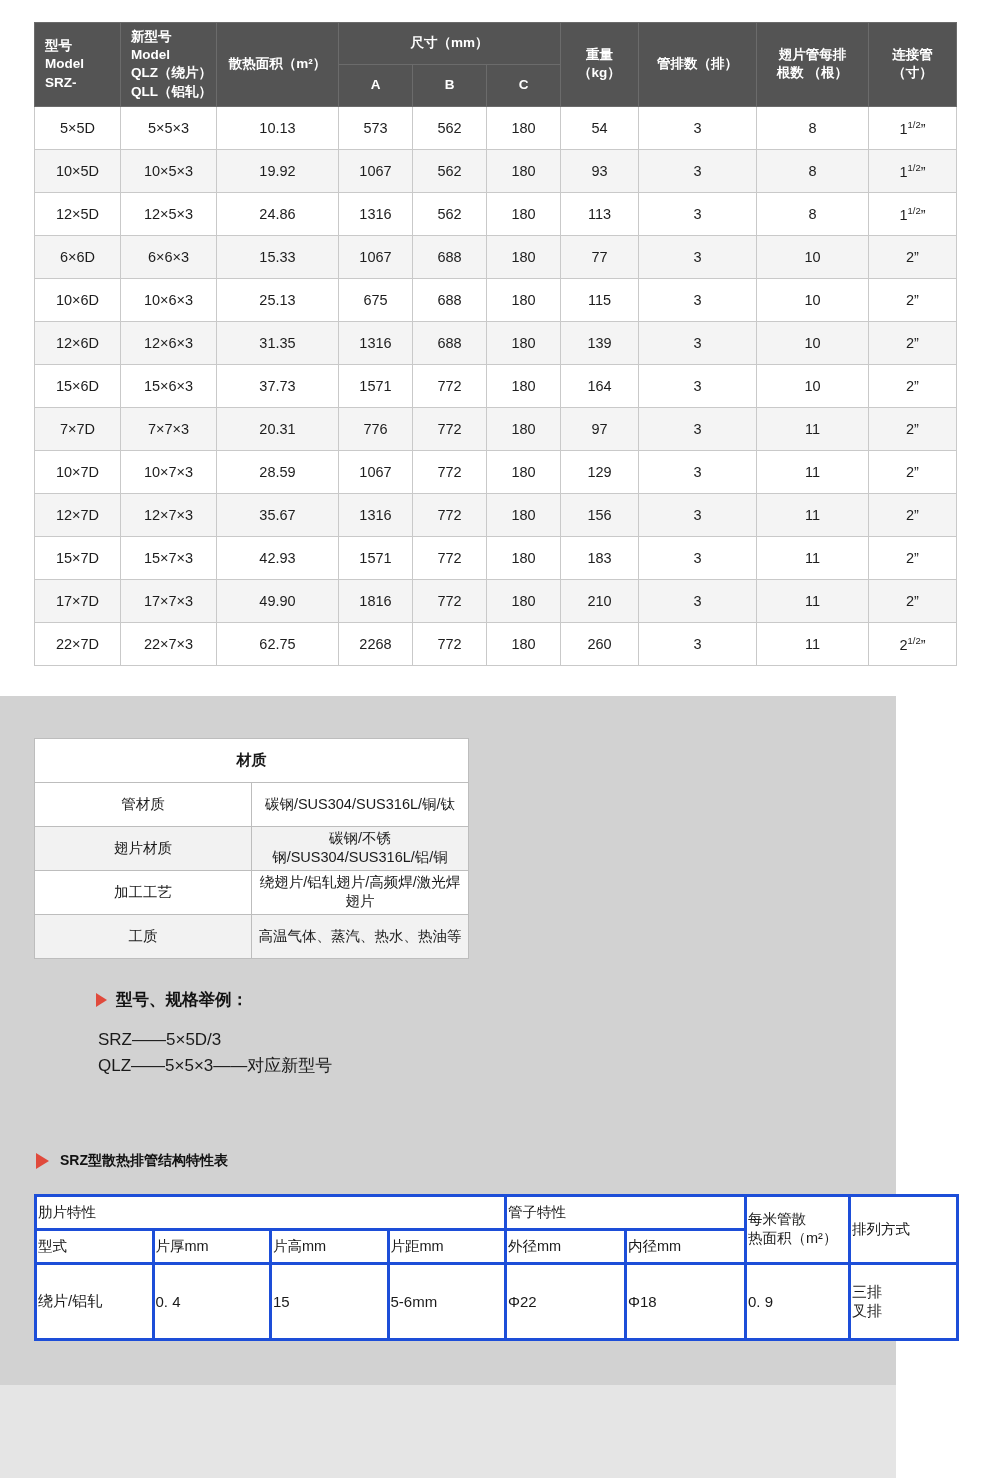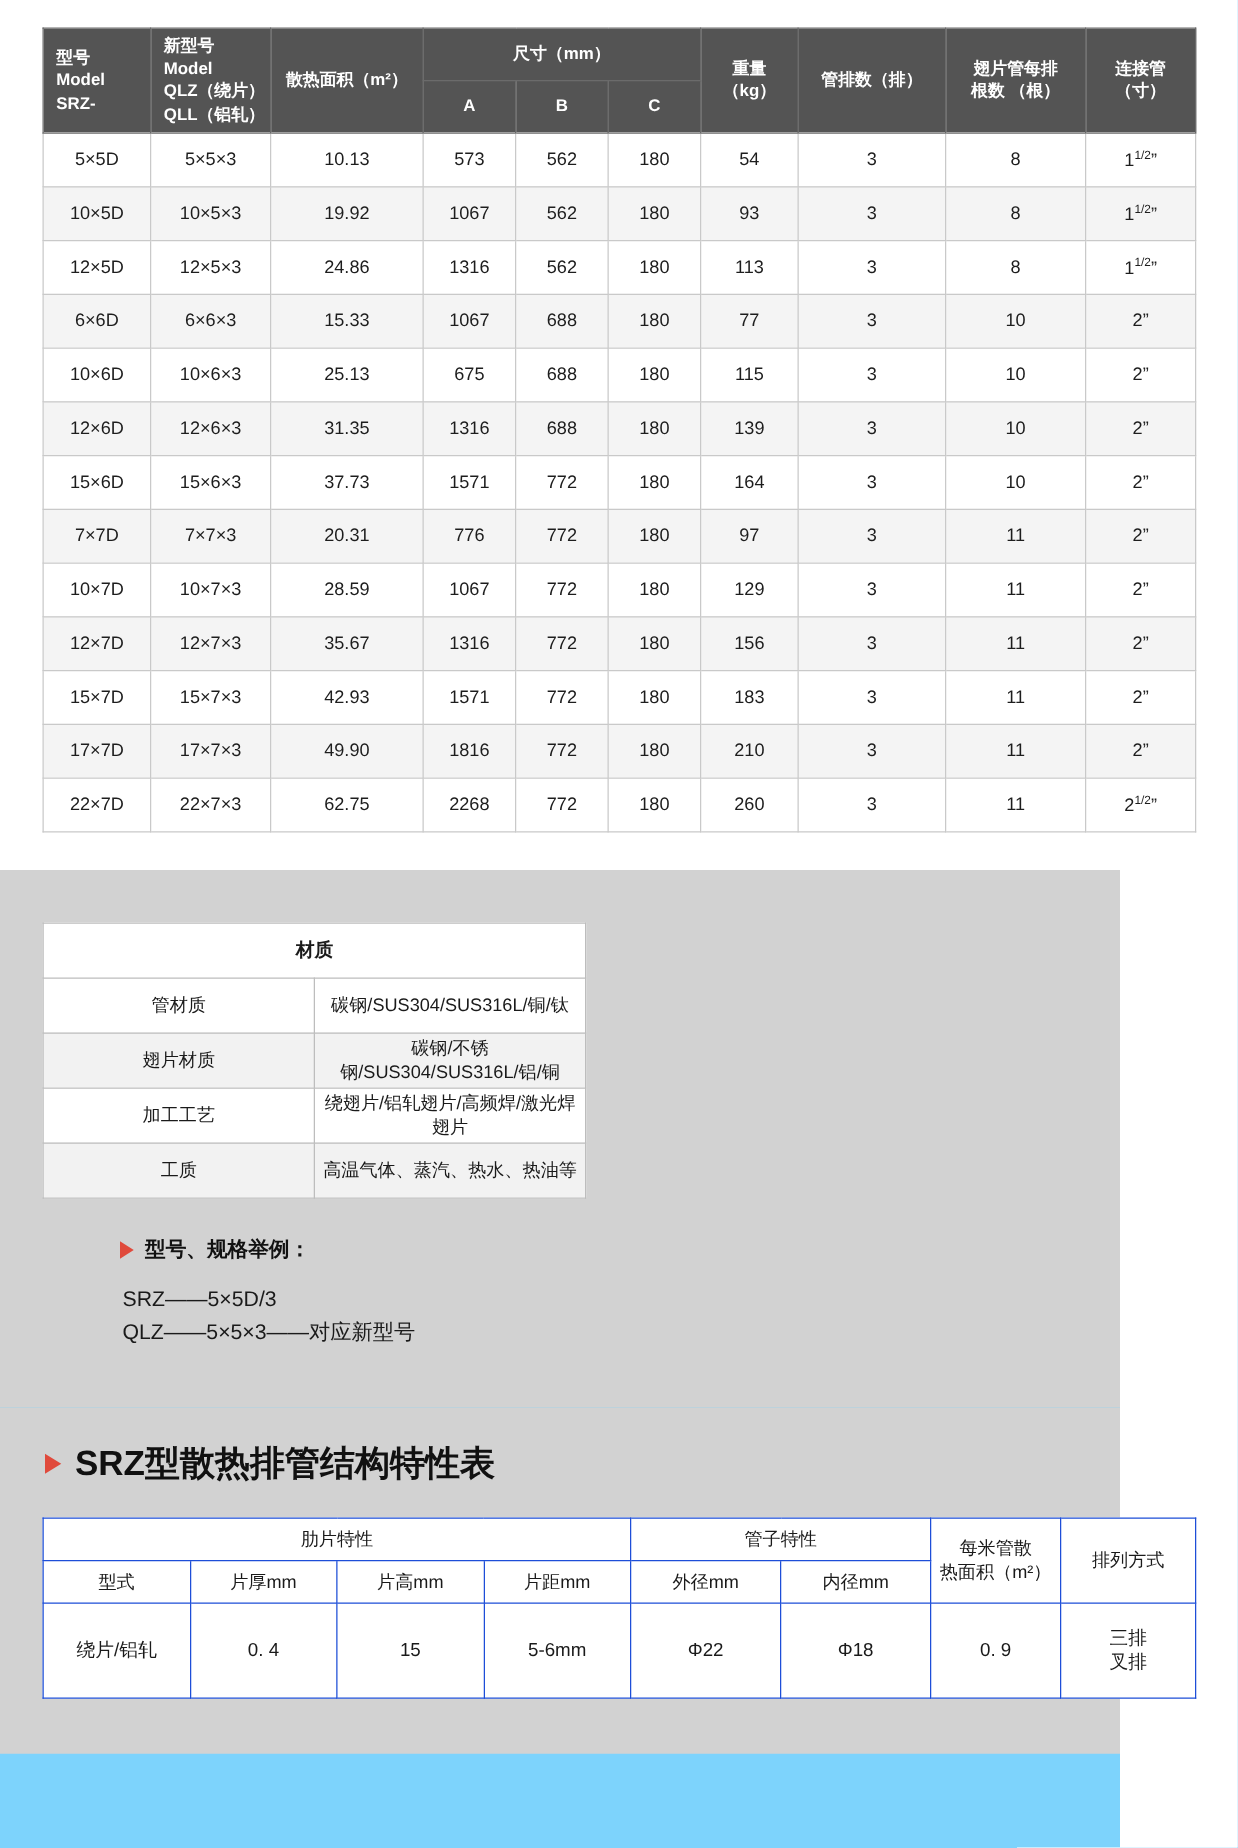--- a/index.html
+++ b/index.html
@@ -7,21 +7,21 @@
     margin: 0; padding: 0;
     width: 990px;
     background: #ffffff;
     font-family: "Liberation Sans", sans-serif;
     color: #1a1a1a;
   }
   .page {
     width: 896px;
     min-height: 1478px;
     position: relative;
-    background: #7dd3fc;
+    background: #e5e5e5;
   }
 
   
   .sec-main {
     background: #ffffff;
     padding: 22px 34px 30px 34px;
   }
   table.spec {
     width: 922px;
     border-collapse: collapse;
@@ -154,33 +154,33 @@
     align-items: center;
     padding: 26px 0 24px 2px;
   }
   .struct-head .tri {
     border-left: 13px solid #e04a3c;
     border-top: 8px solid transparent;
     border-bottom: 8px solid transparent;
     margin-right: 11px;
   }
   .struct-title {
-    font-size: 28px;
+    font-size: 14px;
     font-weight: bold;
     color: #111;
   }
   table.struct {
     width: 922px;
     border-collapse: collapse;
     table-layout: fixed;
     background: #ffffff;
   }
   table.struct th, table.struct td {
-    border: 1px solid #1d4ed8;
-    text-align: center;
+    border: 3px solid #1d4ed8;
+    text-align: left;
     vertical-align: middle;
     font-size: 14.5px;
     background: #ffffff;
   }
   table.struct th { height: 34px; font-weight: normal; }
   table.struct td { height: 76px; font-size: 15px; }
   table.struct td.two-line { line-height: 1.3; }
 </style>
 </head>
 <body>

